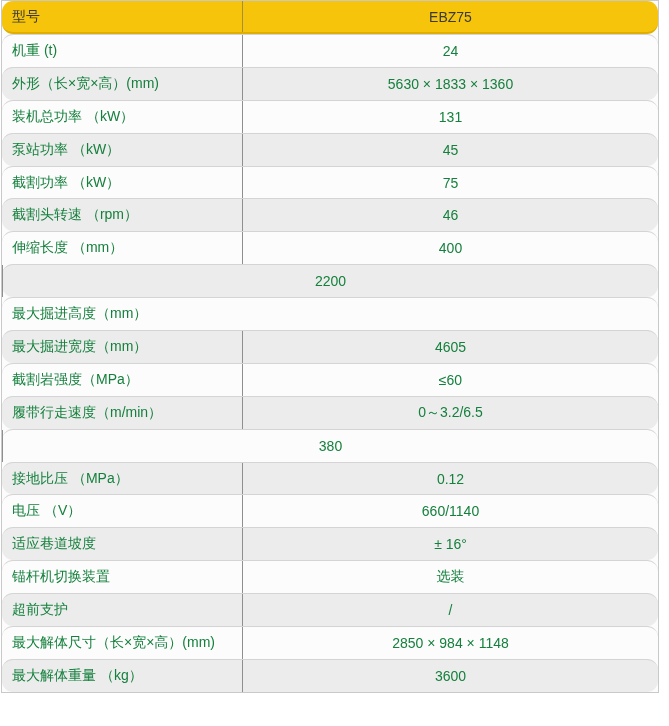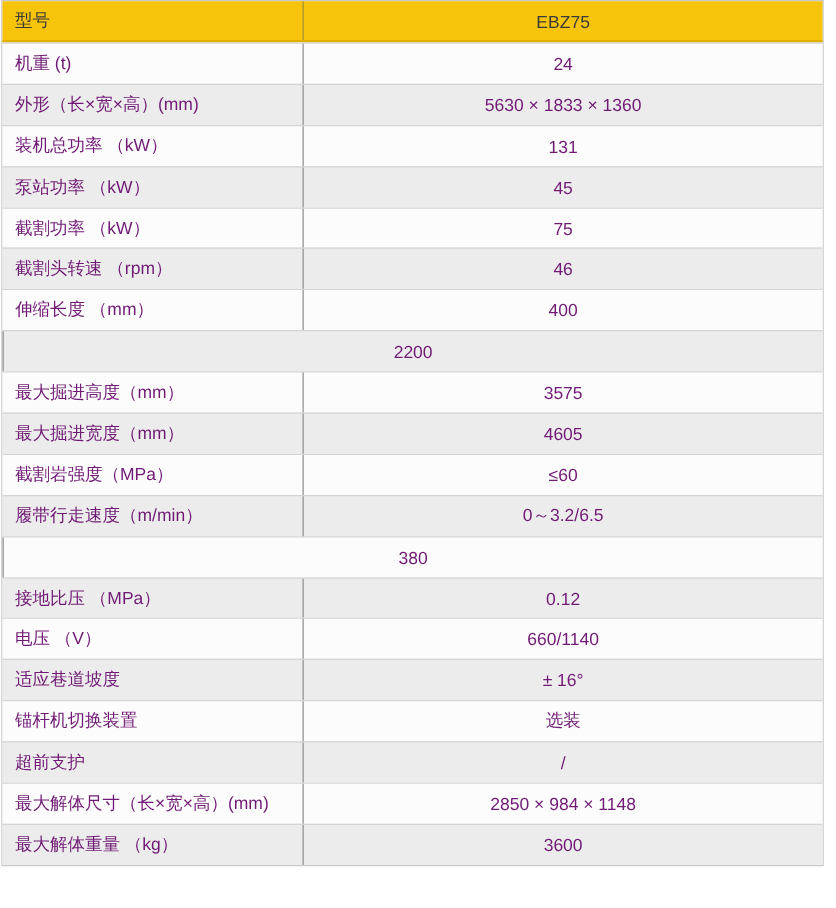--- a/index.html
+++ b/index.html
@@ -16,32 +16,33 @@
     left: 1px;
     width: 658px;
     border: 1px solid #c9c9c9;
     box-sizing: border-box;
     background: #fcfcfc;
   }
   .trow {
     display: flex;
     height: 31.9px;
     align-items: stretch;
+    border-radius: 11px;
   }
   .trow + .trow {
     border-top: 1px solid #d4d4d4;
   }
   
   .trow:nth-child(even) { background: #fcfcfc; }
   .trow:nth-child(odd)  { background: #ececec; }
   .cell {
     display: flex;
     align-items: center;
     font-size: 14px;
-    color: #701a75;
+    color: #15803d;
     box-sizing: border-box;
     white-space: nowrap;
     overflow: hidden;
   }
   .cell.param {
     width: 240px;
     padding-left: 10px;
     flex: none;
   }
   .cell.value {
@@ -96,21 +97,20 @@
   </div>
   <div class="trow">
     <div class="cell param">伸缩长度 （mm）</div>
     <div class="cell value">400</div>
   </div>
   <div class="trow">
     <div class="cell value">2200</div>
   </div>
   <div class="trow">
     <div class="cell param">最大掘进高度（mm）</div>
-    <div class="cell value">3575</div>
   </div>
   <div class="trow">
     <div class="cell param">最大掘进宽度（mm）</div>
     <div class="cell value">4605</div>
   </div>
   <div class="trow">
     <div class="cell param">截割岩强度（MPa）</div>
     <div class="cell value">≤60</div>
   </div>
   <div class="trow">

